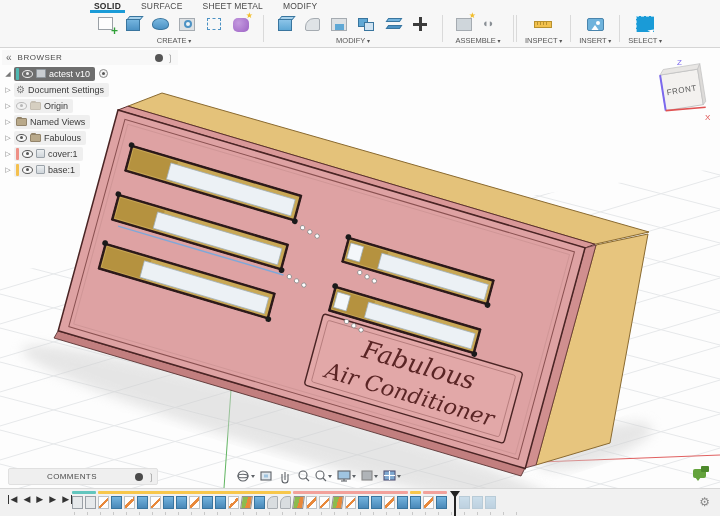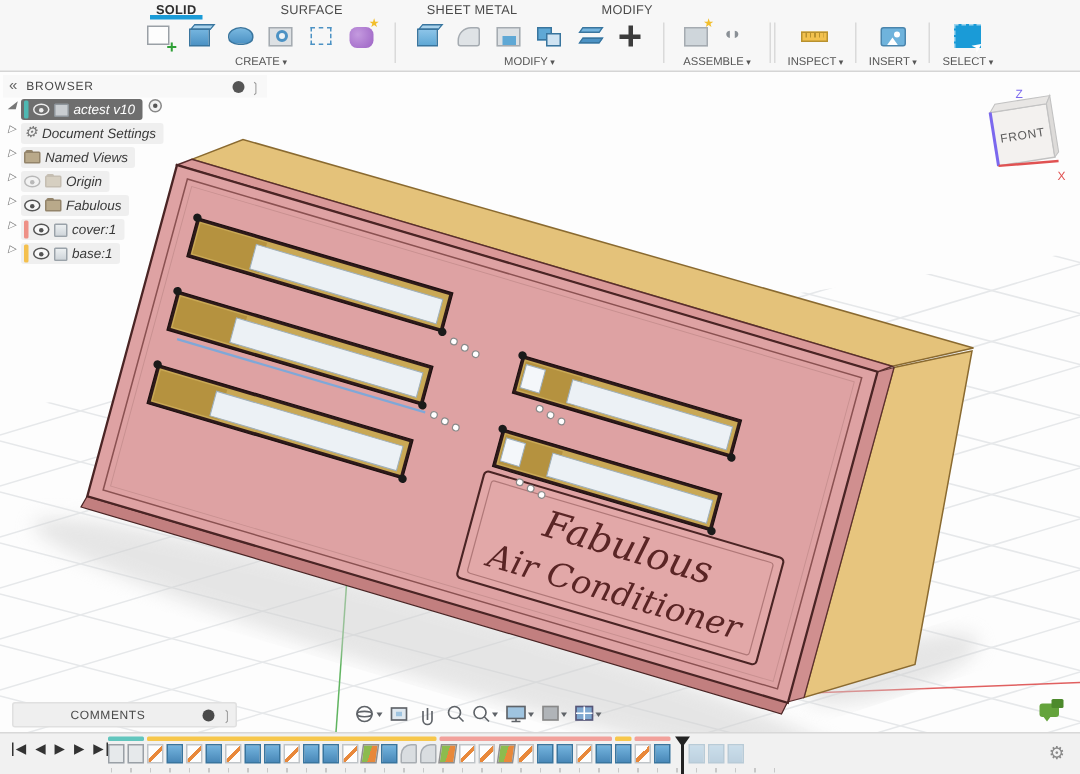--- a/index.html
+++ b/index.html
@@ -7,21 +7,21 @@
     font-family:"Liberation Sans", sans-serif; background:#fcfcfc; }
 
   
   .toolbar { position:relative; width:720px; height:48px; background:#f7f7f7;
     border-bottom:1px solid #d5d5d5; }
   .design-btn { position:absolute; left:8px; top:7px; width:66px; height:32px;
     background:#fefefe; border:1px solid #c6c6c6; border-radius:2px;
     font-size:9px; font-weight:bold; color:#3a3a3a; display:flex;
     align-items:center; justify-content:center; gap:4px; }
   .design-btn .caret { font-size:7px; color:#555; }
-  .tabs { position:absolute; left:94px; top:0; display:flex; height:12px;gap:36px; }
+  .tabs { position:absolute; left:84px; top:0; display:flex; height:12px; }
   .tab { font-size:8.5px; color:#4a4a4a; padding:1px 10px 0 10px; position:relative;
     letter-spacing:.2px; white-space:nowrap; }
   .tab.active { color:#2d2d2d; font-weight:bold; }
   .tab.active::after { content:""; position:absolute; left:6px; right:6px; bottom:-1px;
     height:3px; background:#1A9BD7; }
   .groups { position:absolute; left:86px; top:12px; height:36px; display:flex;
     align-items:stretch; }
   .tgroup { display:flex; flex-direction:column; align-items:center; padding:0 7px; }
   .tgroup .ticons { flex:1; display:flex; align-items:center; }
   .tgroup .tlabel { font-size:7.5px; color:#555; padding-bottom:3px; white-space:nowrap; }
@@ -77,21 +77,21 @@
   .scene { position:absolute; left:0; top:0; }
 
   
   .browser { position:absolute; left:2px; top:2px; width:176px; font-size:9px; }
   .b-head { display:flex; align-items:center; height:15px; color:#555;
     background:rgba(246,246,246,.75); padding:0 4px; }
   .b-head .b-coll { font-size:10px; color:#666; margin-right:6px; }
   .b-head .b-title { letter-spacing:.5px; font-size:8px; color:#4a4a4a; flex:1; }
   .b-head .b-dot { width:8px; height:8px; background:#555; border-radius:50%; margin-right:3px; }
   .b-head .b-flyout { color:#999; font-size:9px; }
-  .b-row { display:flex; height:15px; margin-top:1px;font-style:italic; }
+  .b-row { display:flex; align-items:center; height:15px; margin-top:1px; }
   .b-exp { width:12px; text-align:center; color:#777; font-size:7px; flex:none; }
   .b-chip { display:flex; align-items:center; height:14px; padding:0 5px 0 2px;
     background:rgba(238,238,238,.92); border-radius:2px; gap:3px; color:#3a3a3a; }
   .b-chip.sel { background:#6e6e6e; color:#fff; }
   .b-bar { width:3px; height:12px; border-radius:1px; flex:none; }
   .eye { width:11px; height:8px; border:1.2px solid #555; border-radius:50%;
     position:relative; flex:none; background:#f8f8f8; }
   .eye::after { content:""; position:absolute; left:50%; top:50%; width:3px; height:3px;
     margin:-1.5px; border-radius:50%; background:#555; }
   .b-chip.sel .eye { border-color:#eee; background:#6e6e6e; } .b-chip.sel .eye::after { background:#eee; }
@@ -432,30 +432,30 @@
         <div class="b-row">
           <span class="b-exp">▷</span>
           <span class="b-chip">
             <span class="gear-ic">⚙</span>
             <span>Document Settings</span>
           </span>
         </div>
         <div class="b-row">
           <span class="b-exp">▷</span>
           <span class="b-chip">
-            <span class="fold"></span>
-            <span>Named Views</span>
+            <span class="eye off"></span>
+            <span class="fold dim"></span>
+            <span>Origin</span>
           </span>
         </div>
         <div class="b-row">
           <span class="b-exp">▷</span>
           <span class="b-chip">
-            <span class="eye off"></span>
-            <span class="fold dim"></span>
-            <span>Origin</span>
+            <span class="fold"></span>
+            <span>Named Views</span>
           </span>
         </div>
         <div class="b-row">
           <span class="b-exp">▷</span>
           <span class="b-chip">
             <span class="eye"></span>
             <span class="fold"></span>
             <span>Fabulous</span>
           </span>
         </div>

